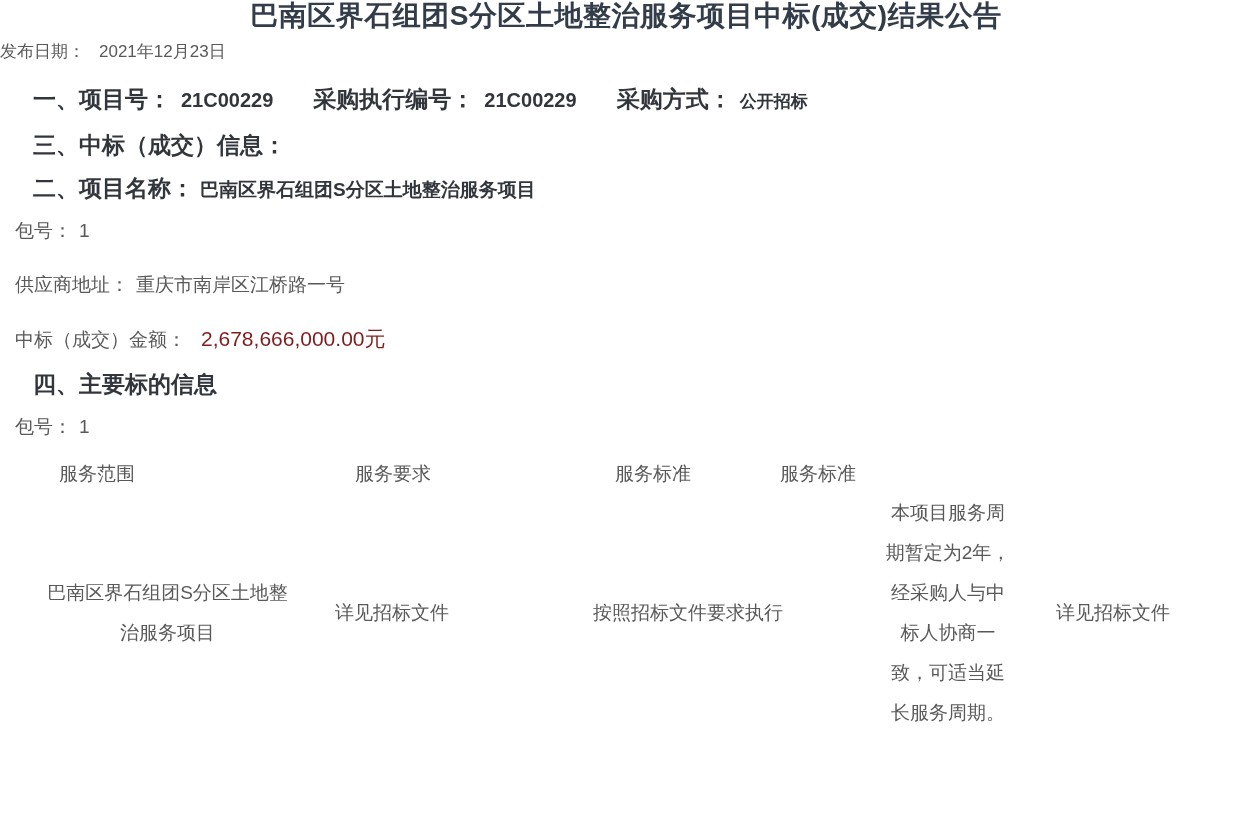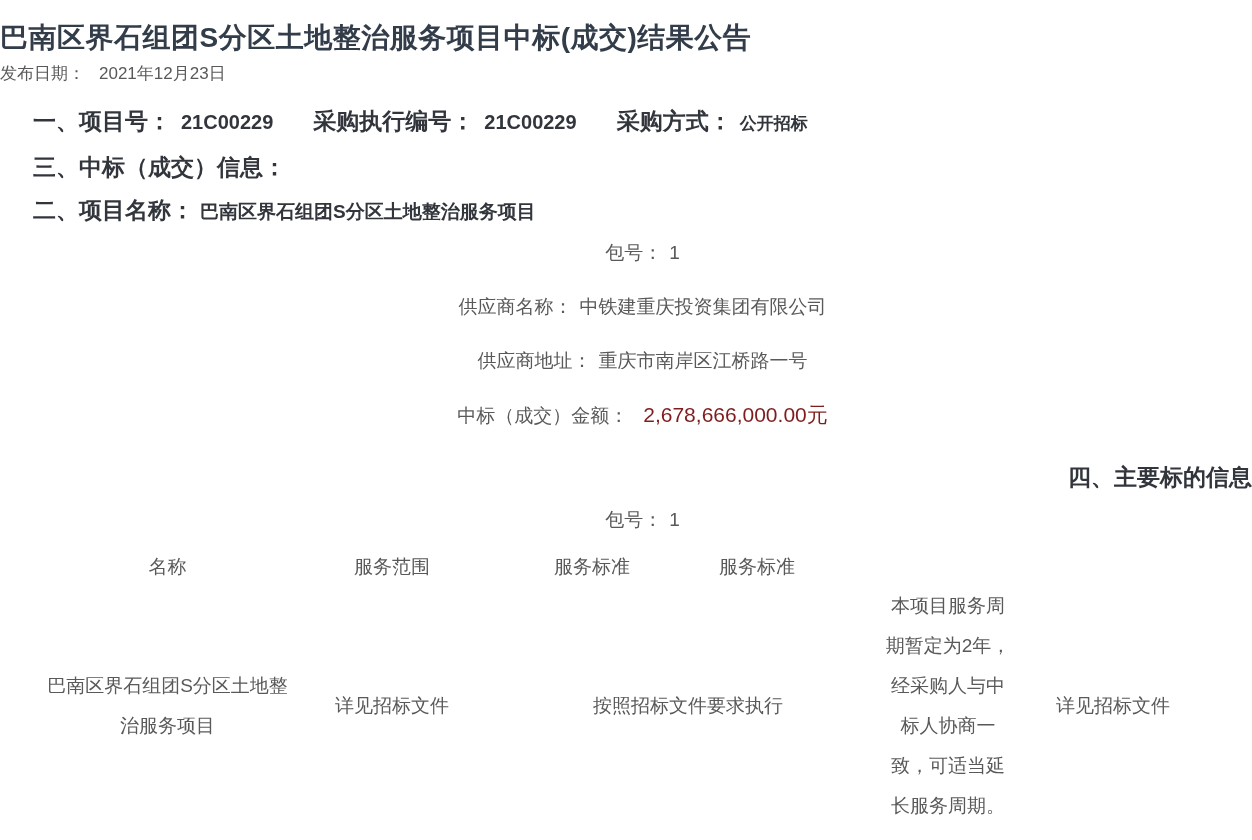--- a/index.html
+++ b/index.html
@@ -11,21 +11,21 @@
     width: 1252px;
     height: 840px;
     overflow: hidden;
     font-family: "Liberation Sans", "DejaVu Sans", sans-serif;
     -webkit-font-smoothing: antialiased;
   }
   .doc { width: 1252px; }
 
   
   .title {
-    padding-top: 22px;
+    text-align: center;
     font-size: 28px;
     line-height: 32px;
     font-weight: 700;
     color: #333d4a;
     letter-spacing: 0.5px;
   }
   .publish-line {
     margin-top: 9px;
     text-align: left;
     font-size: 17px;
@@ -39,33 +39,32 @@
     padding-left: 33px;
     font-size: 23px;
     line-height: 30px;
     font-weight: 700;
     color: #32363c;
     white-space: nowrap;
   }
   .h1-line { margin-top: 21px; }
   .h2-line { margin-top: 13px; }
   .h3-line { margin-top: 13px; }
-  .h4-line { margin-top: 34px; text-align: right; }
+  .h4-line { margin-top: 17px; }
   .h-line .code-value { font-size: 20px; margin-left: 10px; margin-top: 36px; }
   .h-line .pair { margin-right: 40px; }
   .h-line .method-value { font-size: 17px; margin-left: 8px; }
   .h-line .name-value { font-size: 19px; margin-left: 6px; }
 
   
   .info-line {
-    padding-left: 33px;
+    padding-left: 15px;
     font-size: 19px;
     line-height: 25px;
     color: #595959;
-    text-align: center;
   }
   .pkg-line { margin-top: 13px; }
   .gap-line { margin-top: 29px; }
   .info-line .val { margin-left: 7px; }
   .amount-line .val {
     margin-left: 15px;
     font-size: 21px;
     color: #7f1d1d;
   }
   .pkg2-line { margin-top: 15px; }
@@ -106,42 +105,39 @@
   <div class="h-line h3-line">三、中标（成交）信息：</div>
 
   <div class="h-line h2-line">
     <span>二、项目名称：</span><span class="name-value">巴南区界石组团S分区土地整治服务项目</span>
   </div>
 
   <div class="info-line pkg-line">
     <span>包号：</span><span class="val">1</span>
   </div>
 
-  <div class="info-line gap-line">
-    <span>供应商名称：</span><span class="val">中铁建重庆投资集团有限公司</span>
-  </div>
 
   <div class="info-line gap-line">
     <span>供应商地址：</span><span class="val">重庆市南岸区江桥路一号</span>
   </div>
 
   <div class="info-line gap-line amount-line">
     <span>中标（成交）金额：</span><span class="val">2,678,666,000.00元</span>
   </div>
 
   <div class="h-line h4-line">四、主要标的信息</div>
 
   <div class="info-line pkg2-line">
     <span>包号：</span><span class="val">1</span>
   </div>
 
   <div class="btable">
     <div class="trow thead-row">
-      <div class="tcell c1">名称</div>
       <div class="tcell c2">服务范围</div>
+      <div class="tcell c3">服务要求</div>
       <div class="tcell c4">服务标准</div>
       <div class="tcell c5">服务标准</div>
     </div>
     <div class="trow tbody-row">
       <div class="tcell c1">巴南区界石组团S分区土地整治服务项目</div>
       <div class="tcell c2">详见招标文件</div>
       <div class="tcell c3">按照招标文件要求执行</div>
       <div class="tcell c4">本项目服务周期暂定为2年，经采购人与中标人协商一致，可适当延长服务周期。</div>
       <div class="tcell c5">详见招标文件</div>
     </div>

